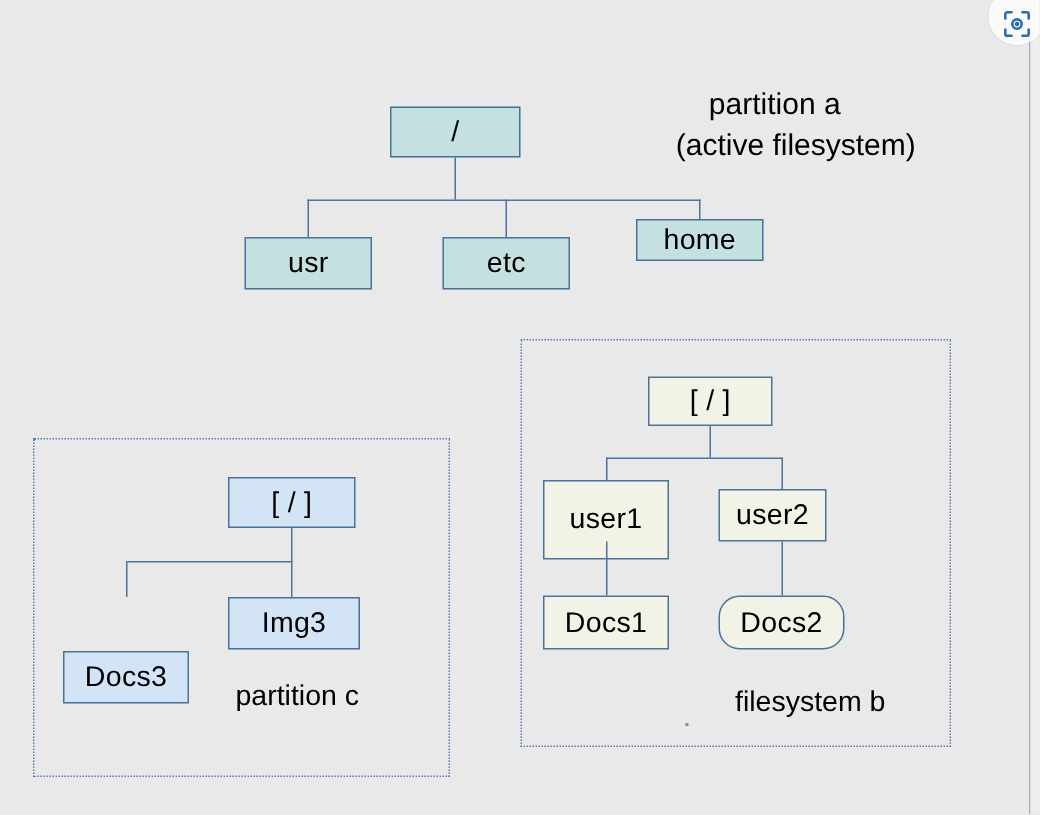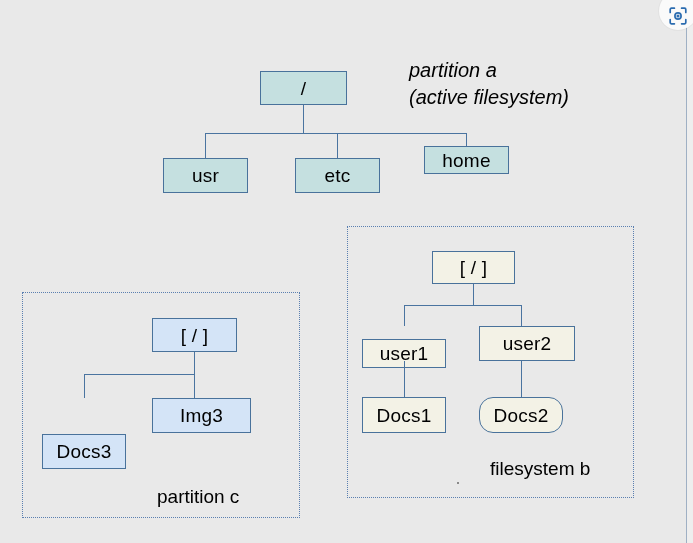--- a/index.html
+++ b/index.html
@@ -95,21 +95,21 @@
   .label {
     position: absolute;
     color: #000000;
     font-size: 19px;
     line-height: 26px;
     white-space: nowrap;
   }
   .label.big {
     font-size: 20px;
     line-height: 27px;
-    font-style: italic;
+    text-align: center;
   }
   .label.partname {
     font-size: 19px;
   }
   .tiny-dot {
     position: absolute;
     width: 2px;
     height: 2px;
     background: #8a8a8a;
   }
@@ -127,56 +127,56 @@
 
   <div class="ln v" style="left:205px; top:133px; height:25px;"></div>
   <div class="ln v" style="left:337px; top:133px; height:25px;"></div>
   <div class="ln v" style="left:466px; top:133px; height:25px;"></div>
 
   <div class="node teal" style="left:295px; top:158px; width:85px; height:35px;">etc</div>
   <div class="node teal" style="left:163px; top:158px; width:85px; height:35px;">usr</div>
   <div class="node teal" style="left:424px; top:146px; width:85px; height:28px;">home</div>
 
   <div class="label big" style="left:409px; top:57px; width:215px;">partition a</div>
-  <div class="label big" style="left:409px; top:84px; width:215px;">(active filesystem)</div>
+  <div class="label big" style="left:423px; top:84px; width:215px;">(active filesystem)</div>
 
   <div class="partition-box" style="left:347px; top:226px; width:287px; height:272px;"></div>
 
   <div class="node cream" style="left:432px; top:251px; width:83px; height:33px;">[ / ]</div>
 
   <div class="ln v" style="left:473px; top:284px; height:21px;"></div>
   <div class="ln h" style="left:404px; top:305px; width:118px;"></div>
   <div class="ln v" style="left:404px; top:305px; height:21px;"></div>
   <div class="ln v" style="left:521px; top:305px; height:21px;"></div>
 
-  <div class="node cream" style="left:362px; top:339px; width:84px; height:29px;">user1</div>
-  <div class="node cream" style="left:479px; top:326px; width:96px; height:35px;">user2</div>
+  <div class="node cream" style="left:362px; top:320px; width:84px; height:53px;">user1</div>
+  <div class="node cream" style="left:479px; top:326px; width:72px; height:35px;">user2</div>
 
   <div class="ln v" style="left:404px; top:361px; height:36px;"></div>
   <div class="ln v" style="left:521px; top:361px; height:36px;"></div>
 
   <div class="node cream" style="left:362px; top:397px; width:84px; height:36px;">Docs1</div>
   <div class="node cream" style="left:479px; top:397px; width:84px; height:36px;border-radius:14px;">Docs2</div>
 
   <div class="tiny-dot" style="left:457px; top:482px;"></div>
 
   <div class="label partname" style="left:490px; top:456px;">filesystem b</div>
 
   <div class="partition-box" style="left:22px; top:292px; width:278px; height:226px;"></div>
 
   <div class="node blue" style="left:152px; top:318px; width:85px; height:34px;">[ / ]</div>
 
   <div class="ln v" style="left:194px; top:352px; height:46px;"></div>
   <div class="ln h" style="left:84px; top:374px; width:111px;"></div>
   <div class="ln v" style="left:84px; top:374px; height:24px;"></div>
 
   <div class="node blue" style="left:42px; top:398px; width:84px; height:35px;margin-top:36px;">Docs3</div>
-  <div class="node blue" style="left:152px; top:398px; width:99px; height:35px;">Img3</div>
+  <div class="node blue" style="left:152px; top:398px; width:88px; height:35px;">Img3</div>
 
-  <div class="label partname" style="left:157px; top:452px;margin-top:32px;">partition c</div>
+  <div class="label partname" style="left:157px; top:452px;">partition c</div>
 
   <div class="right-rule"></div>
   <div class="right-gutter"></div>
 
   <div class="icon-badge">
     <svg width="20" height="20" viewBox="0 0 20 20">
       <g fill="none" stroke="#2b6cb0" stroke-width="1.7" stroke-linecap="round" stroke-linejoin="round">
         <path d="M2.2 6.4 V3.4 A1.2 1.2 0 0 1 3.4 2.2 H6.4"></path>
         <path d="M13.6 2.2 H16.6 A1.2 1.2 0 0 1 17.8 3.4 V6.4"></path>
         <path d="M17.8 13.6 V16.6 A1.2 1.2 0 0 1 16.6 17.8 H13.6"></path>

